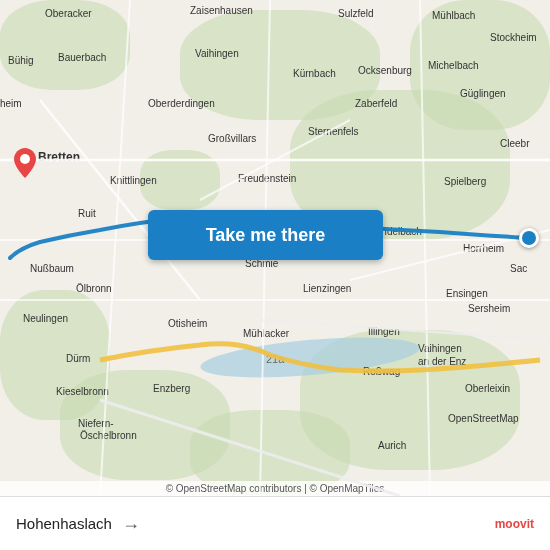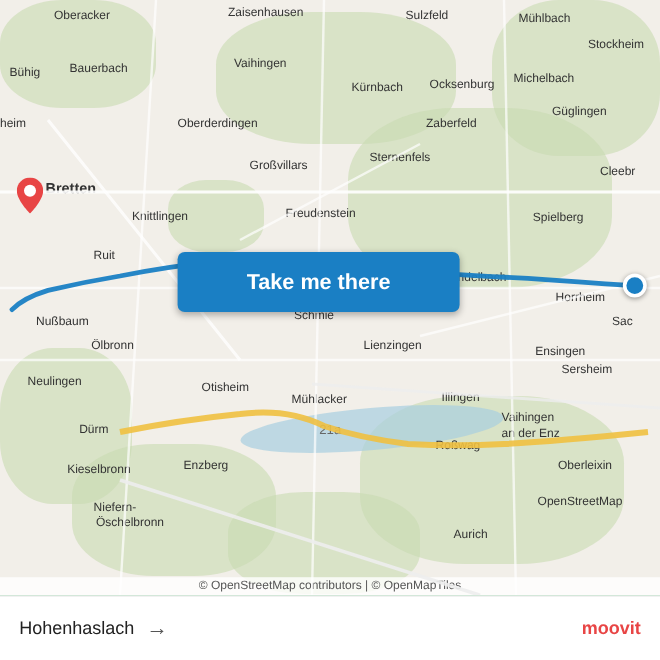--- a/index.html
+++ b/index.html
@@ -128,21 +128,21 @@
     }
 
     .moovit-logo {
       margin-left: auto;
       display: flex;
       align-items: center;
       gap: 4px;
     }
 
     .moovit-text {
-      font-size: 15px;
+      font-size: 12px;
       font-weight: bold;
       color: #e84545;
     }
 
     
     .place-label {
       position: absolute;
       font-size: 10px;
       color: #333;
       white-space: nowrap;

